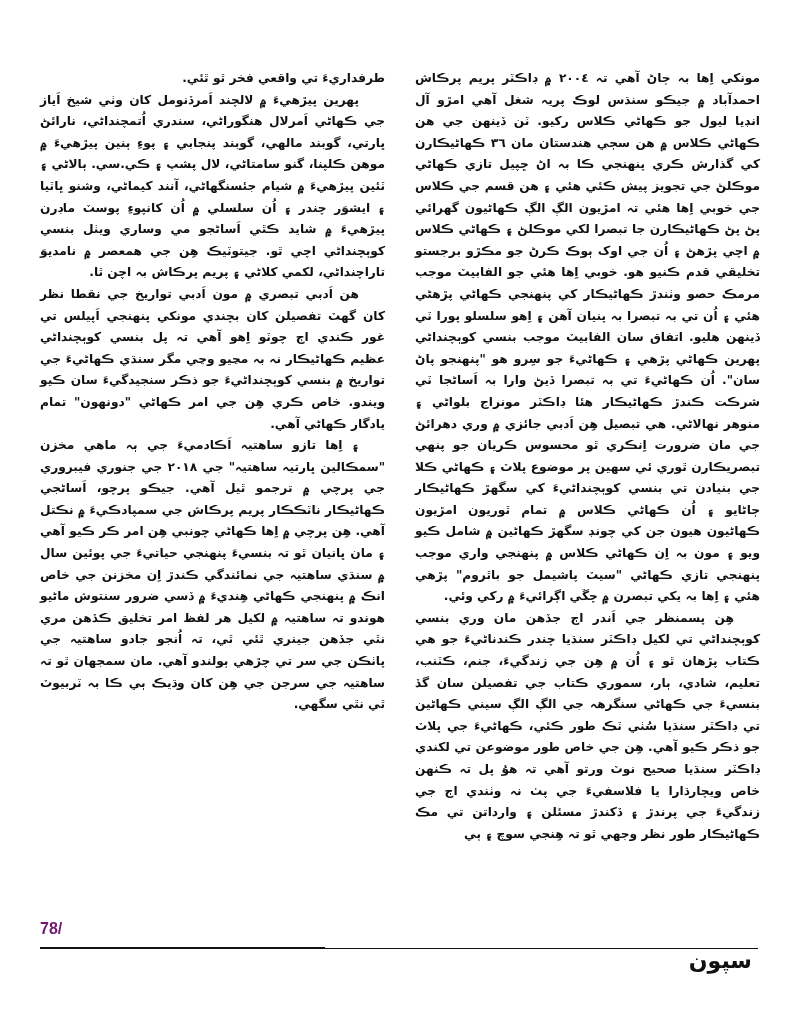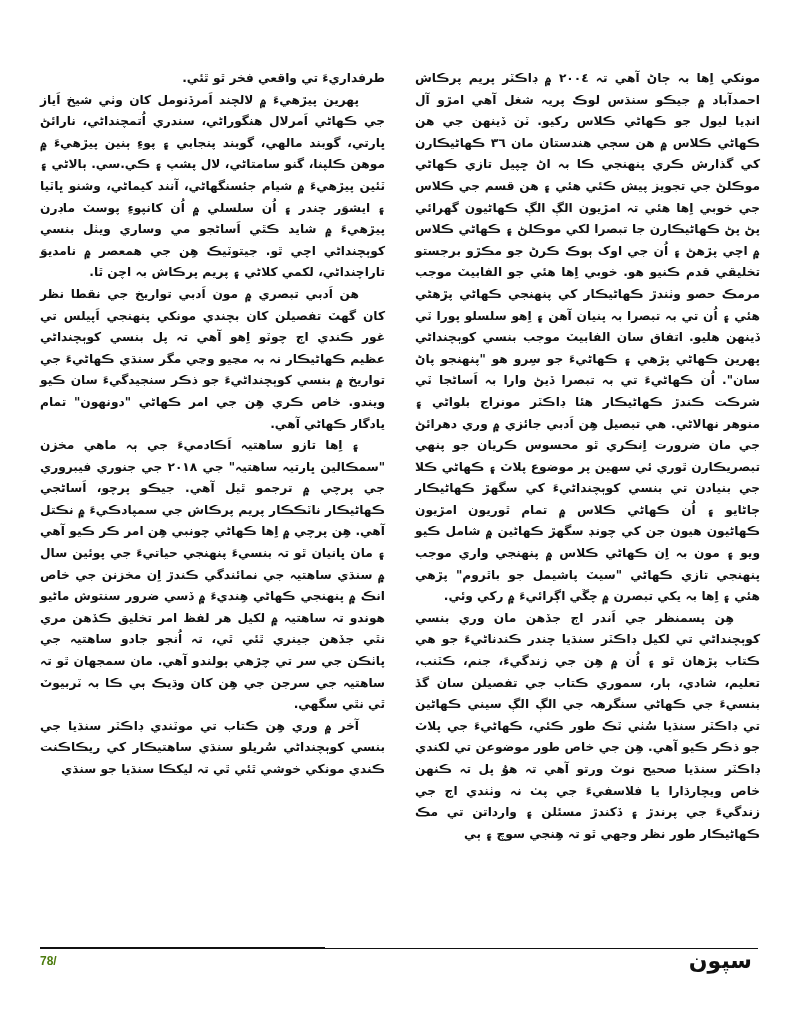--- a/index.html
+++ b/index.html
@@ -4,34 +4,33 @@
   <style>
     html, body { margin: 0; padding: 0; background: #ffffff; }
     body { width: 800px; height: 1035px; position: relative; overflow: hidden; font-family: "DejaVu Sans", sans-serif; color: #111; }
     .page { position: absolute; left: 0; top: 0; width: 794px; height: 1035px; }
     .columns { position: absolute; top: 68px; left: 40px; width: 720px; height: 870px; display: flex; flex-direction: row; justify-content: space-between; }
     .col { width: 345px; direction: rtl; text-align: justify; text-align-last: right; font-size: 12.2px; line-height: 21.6px; font-weight: bold; }
     .col p { margin: 0; }
     .col p.indent { text-indent: 26px; }
     .rule { position: absolute; top: 948px; left: 40px; width: 718px; height: 0; border-top: 1.5px solid #111; }
     .rule-left { position: absolute; top: 947px; left: 40px; width: 285px; border-top: 2px solid #111; }
-    .page-number { position: absolute; top: 954px; left: 40px; font-family: "Liberation Sans", sans-serif; font-size: 12px; font-weight: bold; color: #4d7c0f; direction: ltr; }
+    .page-number { position: absolute; top: 920px; left: 40px; font-family: "Liberation Sans", sans-serif; font-size: 16px; font-weight: bold; color: #701a75; direction: ltr; }
     .magazine-name { position: absolute; top: 948px; right: 42px; font-family: "DejaVu Sans", sans-serif; font-size: 22px; font-weight: bold; color: #111; direction: rtl; margin-left: 18px; }
   </style>
 </head>
 <body>
 
 <div class="page">
   <div class="columns">
     <div class="col">
       <p>طرفداريءَ تي واقعي فخر ٿو ٿئي.</p>
       <p class="indent">پهرين پيڙهيءَ ۾ لالچند اَمرڏنومل کان وٺي شيخ اَياز جي ڪهاڻي اَمرلال هنگوراڻي، سندري اُتمچنداڻي، نارائڻ ڀارتي، گوبند مالهي، گوبند پنجابي ۽ پوءِ ٻنين پيڙهيءَ ۾ موهن ڪلپنا، گنو سامتاڻي، لال پشپ ۽ ڪي.سي. ٻالاڻي ۽ ٽئين پيڙهيءَ ۾ شيام جئسنگهاڻي، آنند کيماڻي، وشنو ڀاٽيا ۽ ايشوَر چندر ۽ اُن سلسلي ۾ اُن کانپوءِ پوسٽ ماڊرن پيڙهيءَ ۾ شايد ڪٿي اَساڻجو مي وساري ويٺل بنسي کوٻچنداڻي اچي ٿو. جيتوٽيڪ هِن جي همعصر ۾ نامديوَ تاراچنداڻي، لکمي کلاڻي ۽ پريم پرڪاش بہ اچن ٿا.</p>
       <p class="indent">هن اَدبي تبصري ۾ مون اَدبي تواريخ جي نقطا نظر کان گهٽ تفصيلن کان بچندي مونکي پنهنجي اَپيلس تي غور ڪندي اڄ چوٽو اِهو آهي تہ پل بنسي کوٻچنداڻي عظيم ڪهاڻيڪار نہ بہ مڃيو وڃي مگر سنڌي ڪهاڻيءَ جي تواريخ ۾ بنسي کوٻچنداڻيءَ جو ذڪر سنجيدگيءَ سان ڪيو ويندو. خاص ڪري هِن جي امر ڪهاڻي "دونهون" تمام يادگار ڪهاڻي آهي.</p>
       <p class="indent">۽ اِها تازو ساهتيہ اَڪادميءَ جي ٻہ ماهي مخزن "سمڪالين ڀارتيہ ساهتيہ" جي ٢٠١٨ جي جنوري فيبروري جي پرچي ۾ ترجمو ٿيل آهي. جيڪو پرچو، اَساڻجي ڪهاڻيڪار ناٽڪڪار پريم پرڪاش جي سمپادڪيءَ ۾ نڪتل آهي. هِن پرچي ۾ اِها ڪهاڻي چونبي هِن امر ڪر ڪيو آهي ۽ مان ڀانيان ٿو تہ بنسيءَ پنهنجي حياتيءَ جي پوئين سال ۾ سنڌي ساهتيہ جي نمائندگي ڪندڙ اِن مخزنن جي خاص انڪ ۾ پنهنجي ڪهاڻي هِنديءَ ۾ ڏسي ضرور سنتوش ماڻيو هوندو تہ ساهتيہ ۾ لکيل هر لفظ امر تخليق ڪڏهن مري نٿي جڏهن جينري ٿئي ٿي، تہ اُنجو جادو ساهتيہ جي پاٺڪن جي سر تي چڙهي ٻولندو آهي. مان سمجهان ٿو تہ ساهتيہ جي سرجن جي هِن کان وڌيڪ ٻي ڪا بہ ٽربيوٽ ٿي نٿي سگهي.</p>
-      <p class="indent">آخر ۾ وري هِن ڪتاب تي موٽندي ڊاڪٽر سنڌيا جي بنسي کوٻچنداڻي سُريلو سنڌي ساهتيڪار کي ريڪاڪنت ڪندي مونکي خوشي ٿئي ٿي تہ ليکڪا سنڌيا جو سنڌي</p>
     </div>
     <div class="col">
       <p>مونکي اِها بہ ڄاڻ آهي تہ ٢٠٠٤ ۾ ڊاڪٽر پريم پرڪاش احمدآباد ۾ جيڪو سنڌس لوڪ پريہ شغل آهي امڙو آل انڊيا ليول جو ڪهاڻي ڪلاس رکيو. ٽن ڏينهن جي هن ڪهاڻي ڪلاس ۾ هن سڄي هندستان مان ٣٦ ڪهاڻيڪارن کي گذارش ڪري پنهنجي ڪا بہ اڻ ڇپيل تازي ڪهاڻي موڪلڻ جي تجويز پيش ڪئي هئي ۽ هن قسم جي ڪلاس جي خوبي اِها هئي تہ امڙيون الڳ الڳ ڪهاڻيون گهرائي پڻ پڻ ڪهاڻيڪارن جا تبصرا لکي موڪلڻ ۽ ڪهاڻي ڪلاس ۾ اچي پڙهڻ ۽ اُن جي اوک ٻوڪ ڪرڻ جو مڪڙو برجستو تخليقي قدم ڪنيو هو. خوبي اِها هئي جو الفابيٽ موجب مرمڪ حصو وٺندڙ ڪهاڻيڪار کي پنهنجي ڪهاڻي پڙهڻي هئي ۽ اُن تي بہ تبصرا بہ پنيان آهن ۽ اِهو سلسلو پورا ٽي ڏينهن هليو. اتفاق سان الفابيٽ موجب بنسي کوٻچنداڻي پهرين ڪهاڻي پڙهي ۽ ڪهاڻيءَ جو سِرو هو "پنهنجو پاڻ سان". اُن ڪهاڻيءَ تي بہ تبصرا ڏيڻ وارا بہ اَساڻجا ٽي شرڪت ڪندڙ ڪهاڻيڪار هئا ڊاڪٽر مونراج بلواڻي ۽ منوهر نهالاڻي. هي تبصيل هِن اَدبي جائزي ۾ وري دهرائڻ جي مان ضرورت اِنڪري ٿو محسوس ڪريان جو پنهي تبصريڪارن ٿوري ئي سهين پر موضوع پلاٽ ۽ ڪهاڻي ڪلا جي بنيادن تي بنسي کوٻچنداڻيءَ کي سگهڙ ڪهاڻيڪار ڄاڻايو ۽ اُن ڪهاڻي ڪلاس ۾ تمام ٿوريون امڙيون ڪهاڻيون هيون جن کي چونڊ سگهڙ ڪهاڻين ۾ شامل ڪيو ويو ۽ مون بہ اِن ڪهاڻي ڪلاس ۾ پنهنجي واري موجب پنهنجي تازي ڪهاڻي "سيٽ پاشيمل جو باٿروم" پڙهي هئي ۽ اِها بہ يکي تبصرن ۾ چڱي اڳرائيءَ ۾ رکي وئي.</p>
       <p class="indent">هِن پسمنظر جي اَندر اڄ جڏهن مان وري بنسي کوٻچنداڻي تي لکيل ڊاڪٽر سنڌيا چندر ڪندناڻيءَ جو هي ڪتاب پڙهان ٿو ۽ اُن ۾ هِن جي زندگيءَ، جنم، ڪٽنب، تعليم، شادي، ٻار، سموري ڪتاب جي تفصيلن سان گڏ بنسيءَ جي ڪهاڻي سنگرهہ جي الڳ الڳ سيني ڪهاڻين تي ڊاڪٽر سنڌيا سُٺي ٽڪ طور ڪئي، ڪهاڻيءَ جي پلاٽ جو ذڪر ڪيو آهي. هِن جي خاص طور موضوعن تي لکندي ڊاڪٽر سنڌيا صحيح نوٽ ورتو آهي تہ هوُ پل تہ ڪنهن خاص ويچارڌارا يا فلاسفيءَ جي پٺ نہ وٺندي اڄ جي زندگيءَ جي پرندڙ ۽ ڏکندڙ مسئلن ۽ وارداتن تي مڪ ڪهاڻيڪار طور نظر وجهي ٿو تہ هِنجي سوچ ۽ ٻي</p>
     </div>
   </div>
 
   <div class="rule"></div>
   <div class="rule-left"></div>
   <div class="page-number">78/</div>

